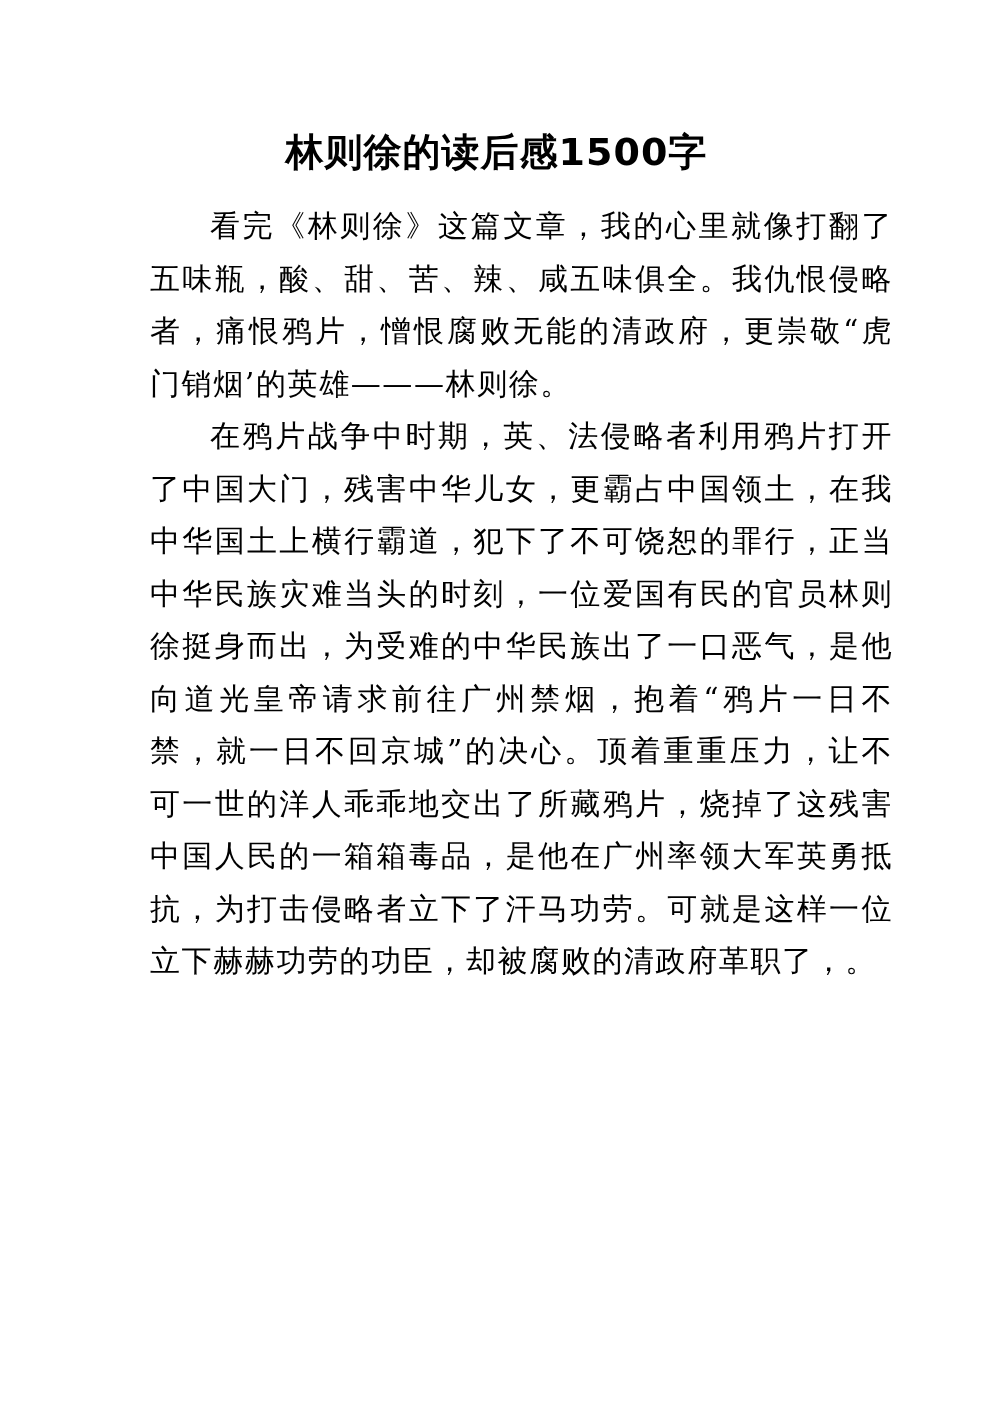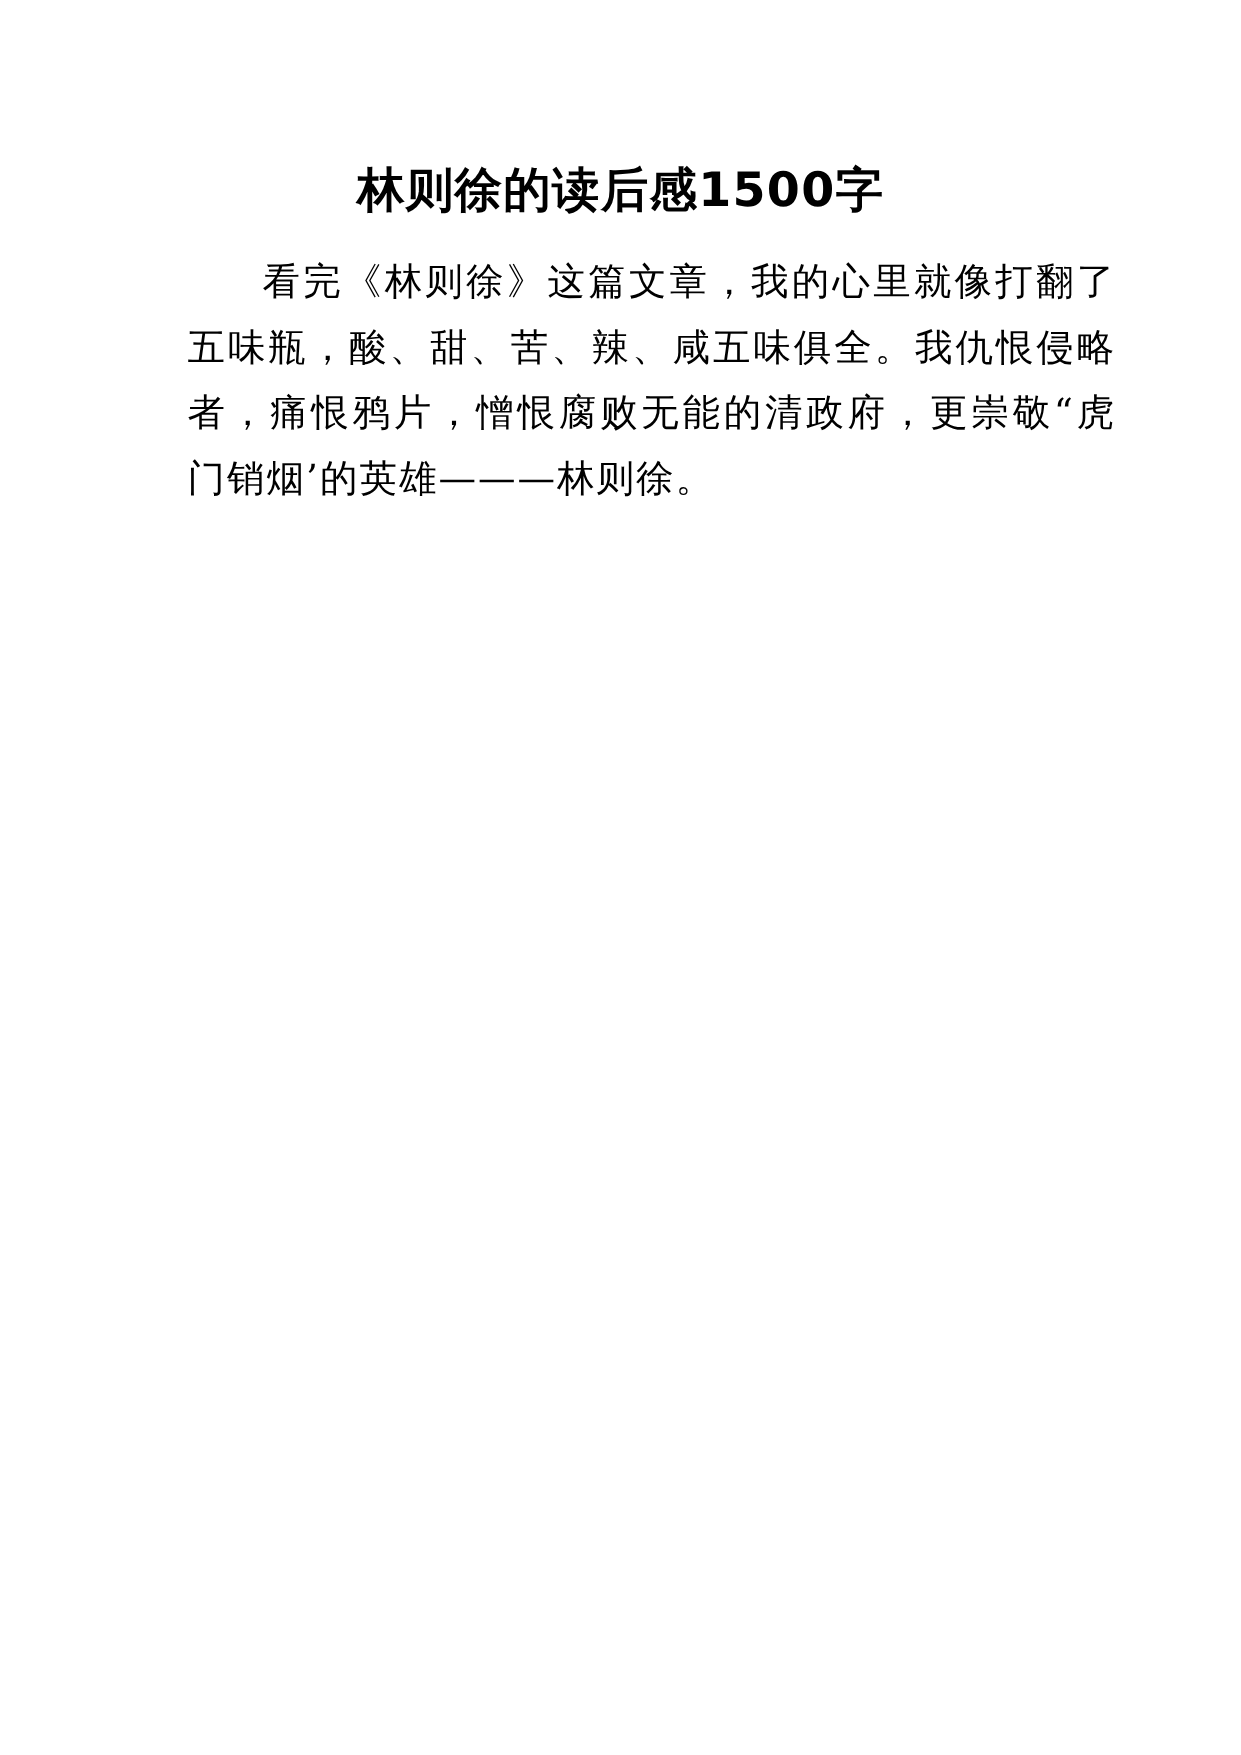--- a/index.html
+++ b/index.html
@@ -44,14 +44,15 @@
     word-break: break-all;
   }
 </style>
 </head>
 <body>
 
 <div class="page">
   <h1 class="doc-title">林则徐的读后感1500字</h1>
   <div class="doc-body">
     <p>看完《林则徐》这篇文章，我的心里就像打翻了五味瓶，酸、甜、苦、辣、咸五味俱全。我仇恨侵略者，痛恨鸦片，憎恨腐败无能的清政府，更崇敬“虎门销烟’的英雄———林则徐。</p>
+    <p>在鸦片战争中时期，英、法侵略者利用鸦片打开了中国大门，残害中华儿女，更霸占中国领土，在我中华国土上横行霸道，犯下了不可饶恕的罪行，正当中华民族灾难当头的时刻，一位爱国有民的官员林则徐挺身而出，为受难的中华民族出了一口恶气，是他向道光皇帝请求前往广州禁烟，抱着“鸦片一日不禁，就一日不回京城”的决心。顶着重重压力，让不可一世的洋人乖乖地交出了所藏鸦片，烧掉了这残害中国人民的一箱箱毒品，是他在广州率领大军英勇抵抗，为打击侵略者立下了汗马功劳。可就是这样一位立下赫赫功劳的功臣，却被腐败的清政府革职了，。</p>
   </div>
 </div>
 
 </body></html>

